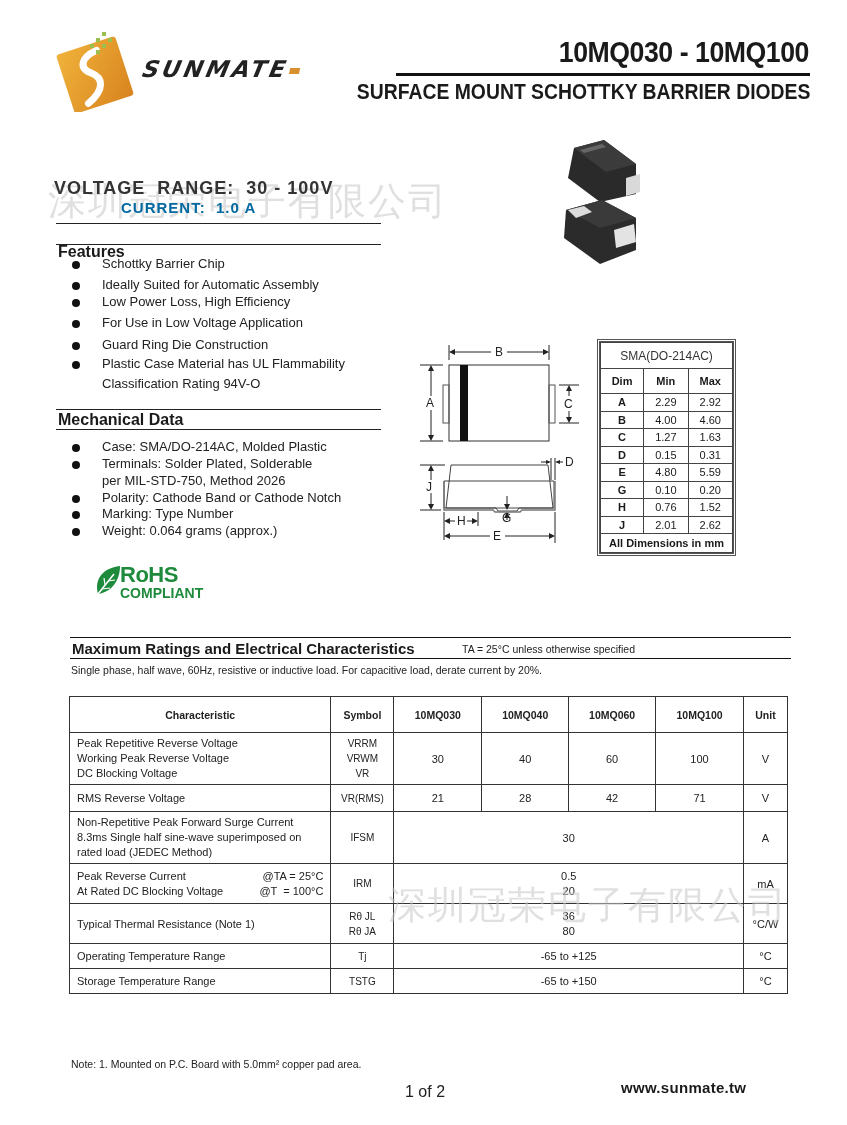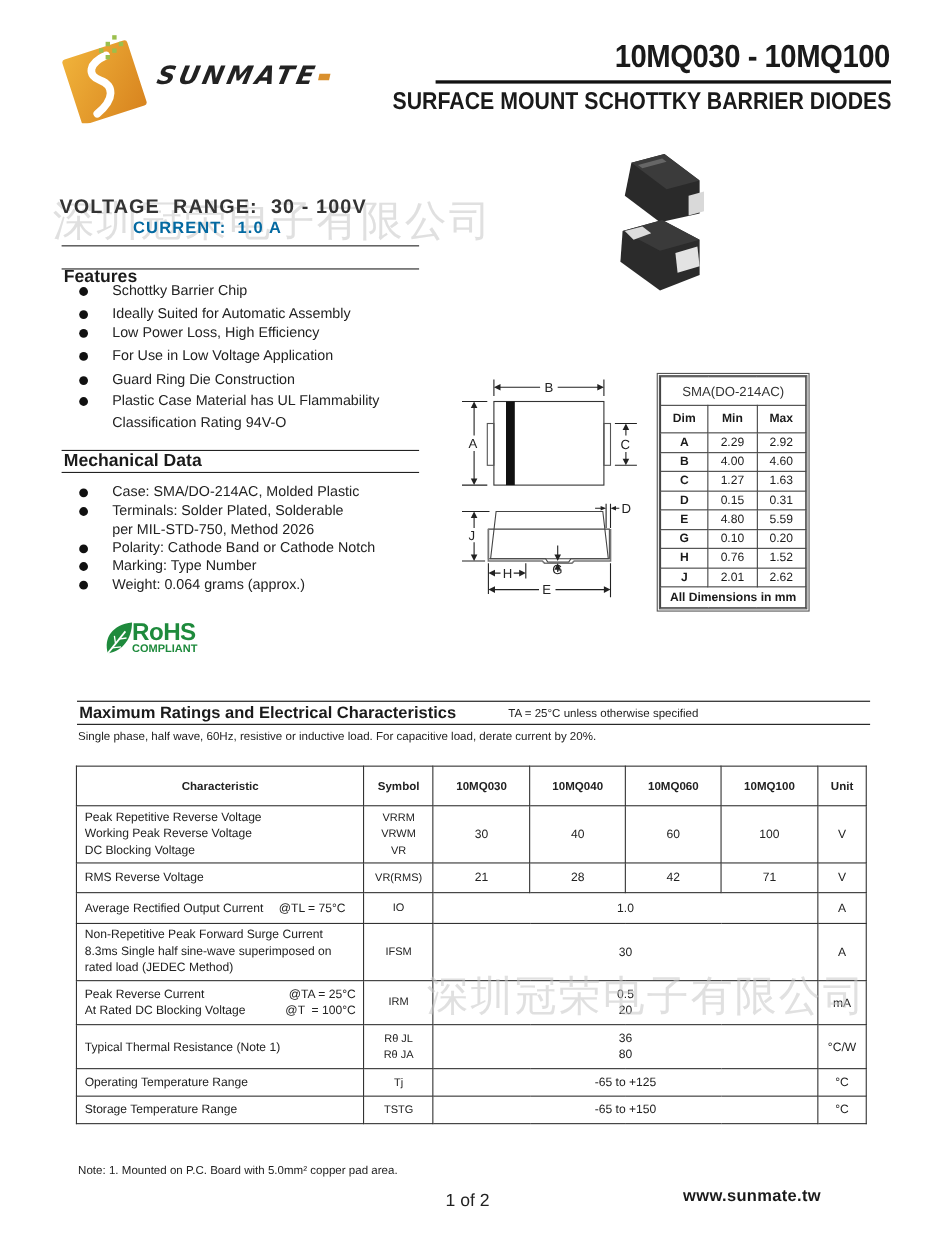--- a/index.html
+++ b/index.html
@@ -133,21 +133,21 @@
   <li style="height:17px"><span class="dot"></span><span>Weight: 0.064 grams (approx.)</span></li>
 </ul>
 
 <div class="abs" id="rohs">
   <svg width="30" height="36" viewBox="0 0 30 36" style="position:absolute;left:0;top:2px;">
     <path d="M28 2 C10 4, 2 16, 6 30 C20 28, 28 16, 28 2 Z" fill="#1e8a3c"></path>
     <path d="M2 35 L22 10" stroke="#fff" stroke-width="1.6"></path>
     <path d="M10 25 L18 24 M13 21 L12 14 M16 17 L23 16" stroke="#fff" stroke-width="1.2"></path>
   </svg>
   <div style="position:absolute;left:28px;top:0;font-size:22px;font-weight:bold;color:#1e8a3c;letter-spacing:-0.5px;">RoHS</div>
-  <div style="position:absolute;left:28px;top:23px;font-size:10px;font-weight:bold;color:#1e8a3c;">COMPLIANT</div>
+  <div style="position:absolute;left:28px;top:23px;font-size:14px;font-weight:bold;color:#1e8a3c;">COMPLIANT</div>
 </div>
 
 <div class="abs" id="pkg-photo">
   <svg width="85" height="130" viewBox="0 0 85 130">
     <polygon points="14,10 44,2 76,26 76,56 40,64 8,40" fill="#2a2a2a"></polygon>
     <polygon points="14,10 44,2 76,26 46,34" fill="#3b3b3b"></polygon>
     <polygon points="20,12 42,6 46,9 24,15" fill="#666"></polygon>
     <polygon points="66,40 80,36 80,54 66,58" fill="#d9d9d9"></polygon>
     <polygon points="6,72 42,62 76,80 76,112 40,126 4,100" fill="#2b2b2b"></polygon>
     <polygon points="6,72 42,62 76,80 40,90" fill="#3a3a3a"></polygon>
@@ -334,26 +334,20 @@
   </tr>
   <tr style="height:27px">
     <td>RMS Reverse Voltage</td>
     <td class="sym">VR(RMS)</td>
     <td class="c">21</td>
     <td class="c">28</td>
     <td class="c">42</td>
     <td class="c">71</td>
     <td class="c">V</td>
   </tr>
-  <tr style="height:28px">
-    <td><span>Average Rectified Output Current</span><span style="margin-left:14px">@TL = 75°C</span></td>
-    <td class="sym">IO</td>
-    <td class="c" colspan="4">1.0</td>
-    <td class="c">A</td>
-  </tr>
   <tr style="height:52px">
     <td>
       <span class="line">Non-Repetitive Peak Forward Surge Current</span>
       <span class="line">8.3ms Single half sine-wave superimposed on</span>
       <span class="line">rated load (JEDEC Method)</span>
     </td>
     <td class="sym">IFSM</td>
     <td class="c" colspan="4">30</td>
     <td class="c">A</td>
   </tr>

